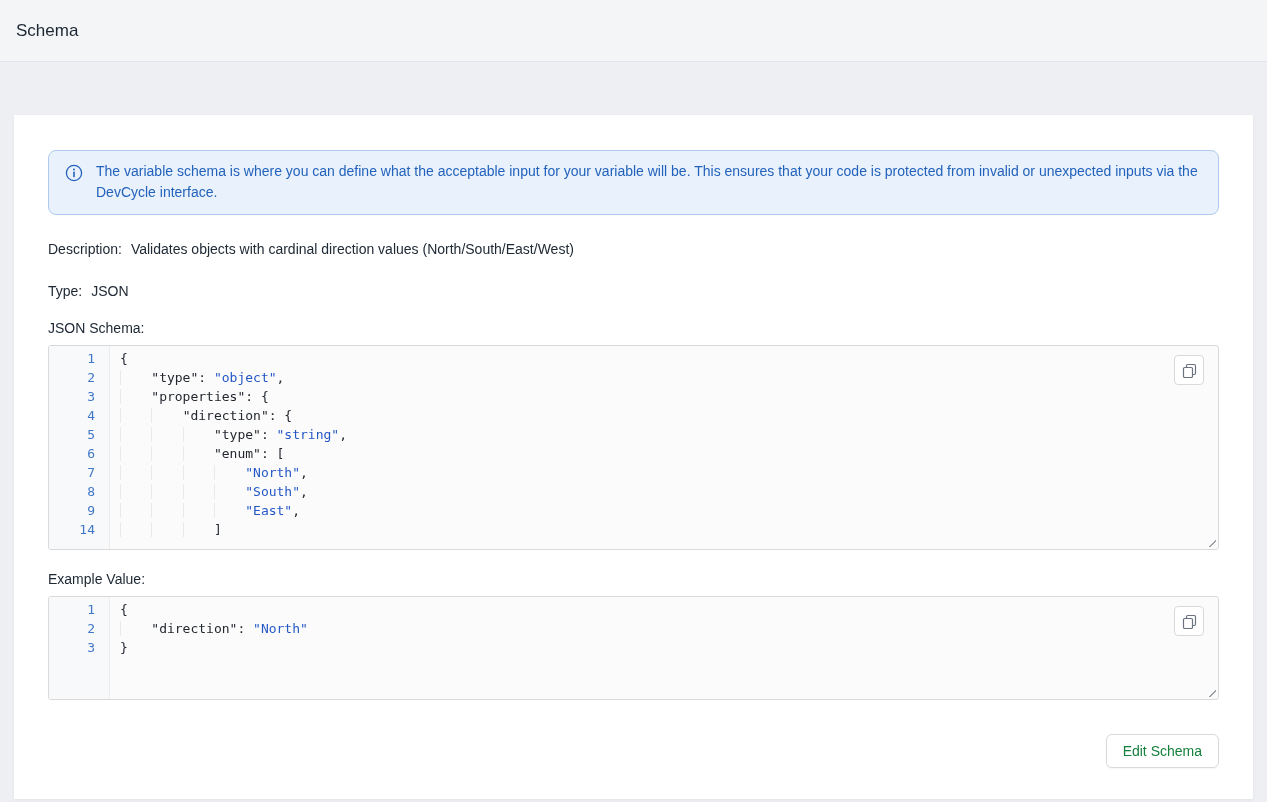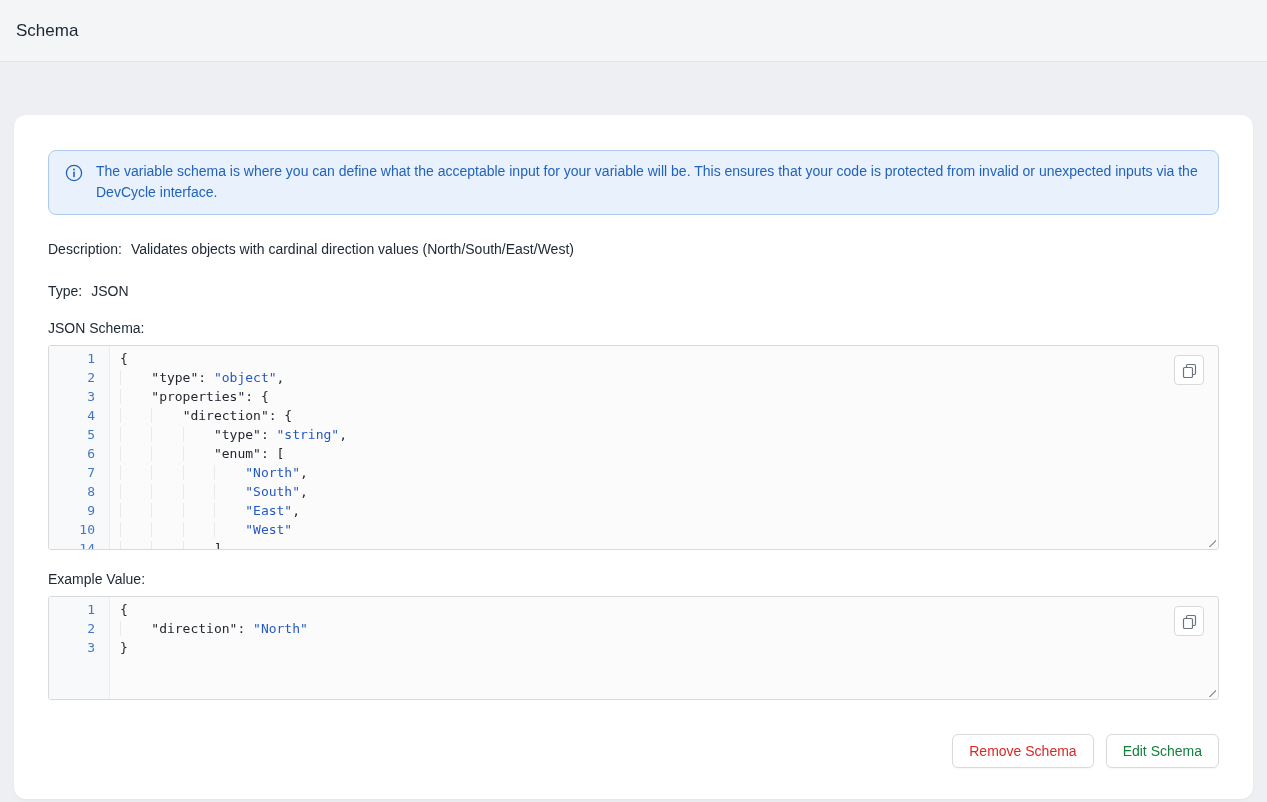--- a/index.html
+++ b/index.html
@@ -22,21 +22,21 @@
   .page-title {
     font-size: 17px;
     font-weight: 400;
     color: #1c2733;
   }
 
   
   .card {
     margin: 53px 14px 15px;
     background: #ffffff;
-    border-radius: 12px;
+    border-radius: 0;
     box-shadow: 0 1px 3px rgba(0,0,0,0.05);
     padding: 35px 34px 31px;
     min-height: 672px;
   }
 
   
   .alert {
     display: flex;
     align-items: flex-start;
     gap: 13px;
@@ -203,24 +203,20 @@
         </div>
         <div class="code-line">
           <span class="ln">8</span>
           <span class="code"><span class="tk-w">                </span><span class="tk-s">"South"</span><span class="tk-p">,</span></span>
         </div>
         <div class="code-line">
           <span class="ln">9</span>
           <span class="code"><span class="tk-w">                </span><span class="tk-s">"East"</span><span class="tk-p">,</span></span>
         </div>
         <div class="code-line">
-          <span class="ln">10</span>
-          <span class="code"><span class="tk-w">                </span><span class="tk-s">"West"</span></span>
-        </div>
-        <div class="code-line">
           <span class="ln">14</span>
           <span class="code"><span class="tk-w">            </span><span class="tk-p">]</span></span>
         </div>
       </div>
     <button class="copy-btn">
       <svg width="15" height="15" viewBox="0 0 15 15">
         <rect x="4.5" y="1.5" width="9" height="10" rx="1.2" fill="none" stroke="#6b7280" stroke-width="1.2"></rect>
         <rect x="1.5" y="4.5" width="9" height="10" rx="1.2" fill="#ffffff" stroke="#6b7280" stroke-width="1.2"></rect>
       </svg>
     </button>
@@ -248,17 +244,16 @@
     <button class="copy-btn">
       <svg width="15" height="15" viewBox="0 0 15 15">
         <rect x="4.5" y="1.5" width="9" height="10" rx="1.2" fill="none" stroke="#6b7280" stroke-width="1.2"></rect>
         <rect x="1.5" y="4.5" width="9" height="10" rx="1.2" fill="#ffffff" stroke="#6b7280" stroke-width="1.2"></rect>
       </svg>
     </button>
     <div class="resize-grip"></div>
   </div>
 
   <div class="btn-row">
-    <button class="btn btn-danger">Remove Schema</button>
     <button class="btn btn-default">Edit Schema</button>
   </div>
 
 </main>
 
 </body></html>

